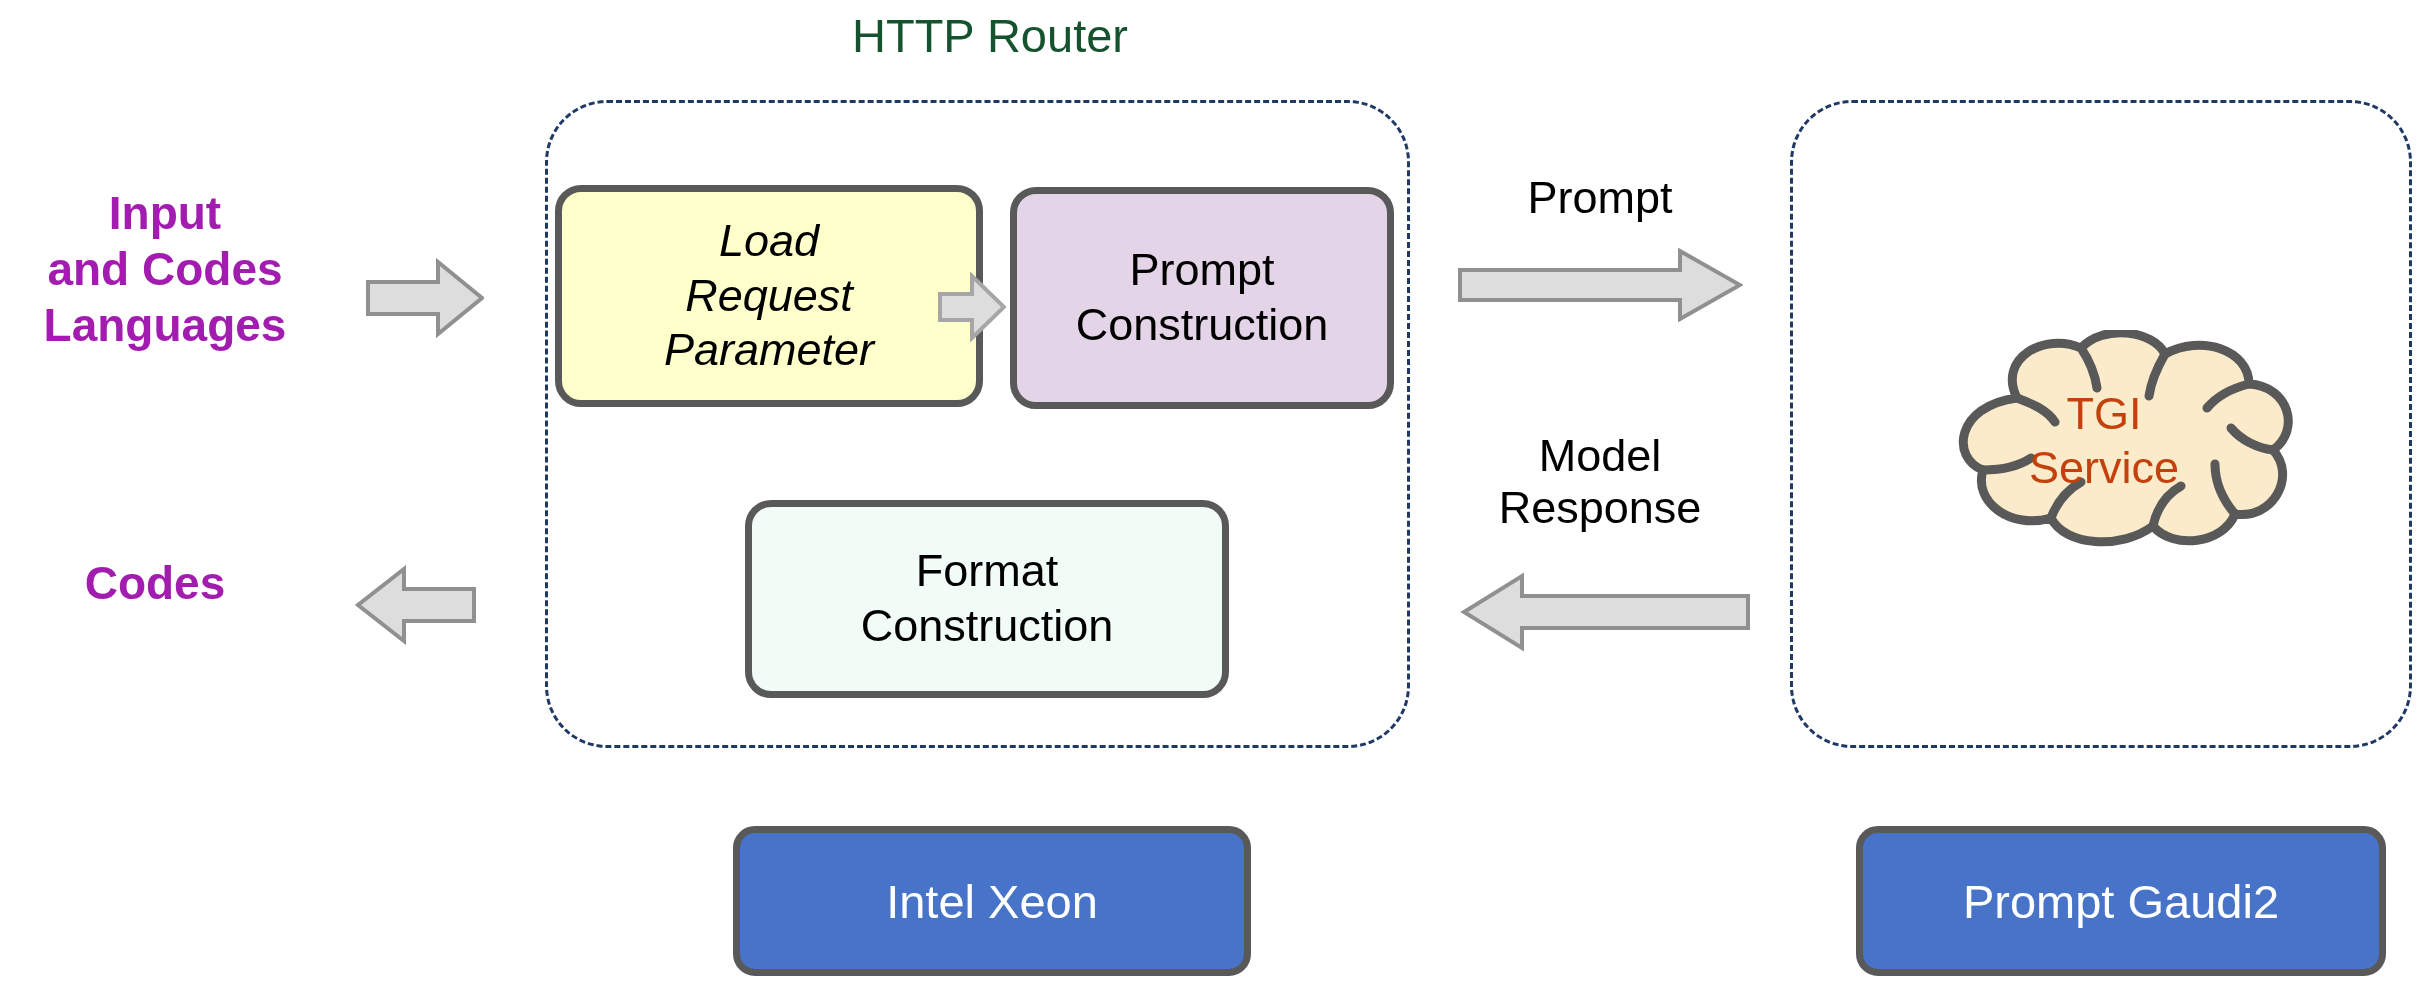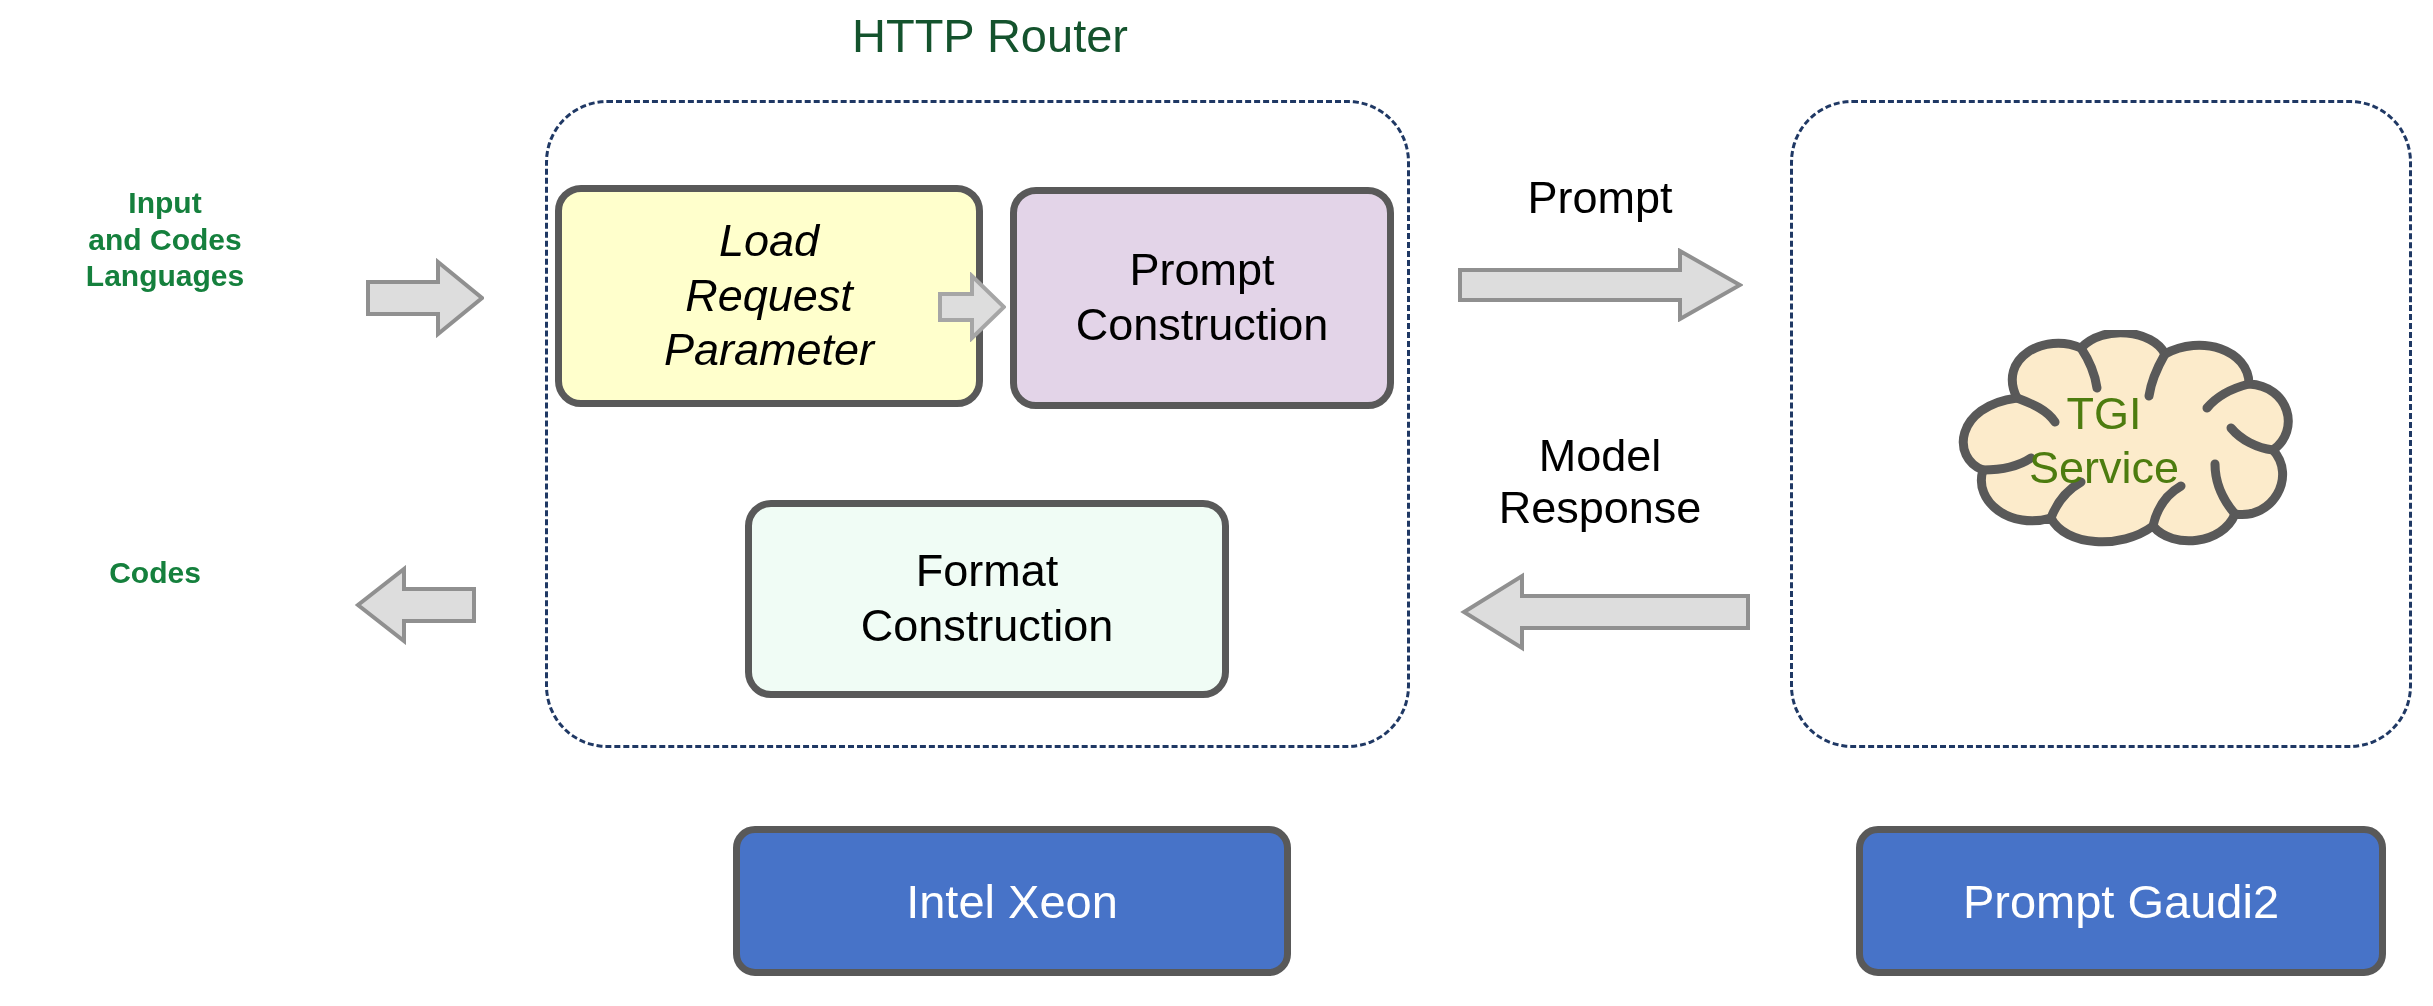--- a/index.html
+++ b/index.html
@@ -28,22 +28,22 @@
     font-weight: 400;
     text-align: center;
     line-height: 1.12;
     white-space: nowrap;
   }
 
   .io-label {
     position: absolute;
     font-family: "Liberation Sans", sans-serif;
     font-weight: bold;
-    font-size: 30px;
-    color: #15803d;
+    font-size: 46px;
+    color: #a21caf;
     text-align: center;
     line-height: 1.22;
   }
 
   .edge-label {
     position: absolute;
     font-family: "Liberation Sans", sans-serif;
     font-size: 45px;
     color: #000000;
     text-align: center;
@@ -101,21 +101,21 @@
   .cloud-wrap svg { display: block; }
   .cloud-text {
     position: absolute;
     left: 0; right: 0;
     top: 50%;
     transform: translateY(-50%);
     text-align: center;
     font-family: "Liberation Sans", sans-serif;
     font-size: 45px;
     line-height: 1.2;
-    color: #4d7c0f;
+    color: #c2410c;
     white-space: pre-line;
     pointer-events: none;
   }
 
   
   .block-arrow { position: absolute; }
   .block-arrow svg { display: block; }
 </style>
 </head>
 <body>
@@ -205,17 +205,17 @@
       <path d="M330,184 C 318,170 310,152 310,134" fill="none" stroke="#595959" stroke-width="9" stroke-linecap="round"></path>
       <path d="M368,120 C 352,118 336,110 326,98" fill="none" stroke="#595959" stroke-width="9" stroke-linecap="round"></path>
       <path d="M344,54 C 328,58 312,66 302,78" fill="none" stroke="#595959" stroke-width="9" stroke-linecap="round"></path>
       <path d="M260,24 C 252,38 246,52 244,66" fill="none" stroke="#595959" stroke-width="9" stroke-linecap="round"></path>
       <path d="M176,18 C 184,30 190,44 192,58" fill="none" stroke="#595959" stroke-width="9" stroke-linecap="round"></path>
     </svg>
     <div class="cloud-text">TGI
 Service</div>
   </div>
 
-  <div class="hw-box" style="left:733px; top:826px; width:558px; height:150px;">Intel Xeon</div>
+  <div class="hw-box" style="left:733px; top:826px; width:518px; height:150px;">Intel Xeon</div>
 
   <div class="hw-box" style="left:1856px; top:826px; width:530px; height:150px;">Prompt Gaudi2</div>
 
 </div>
 
 </body></html>

